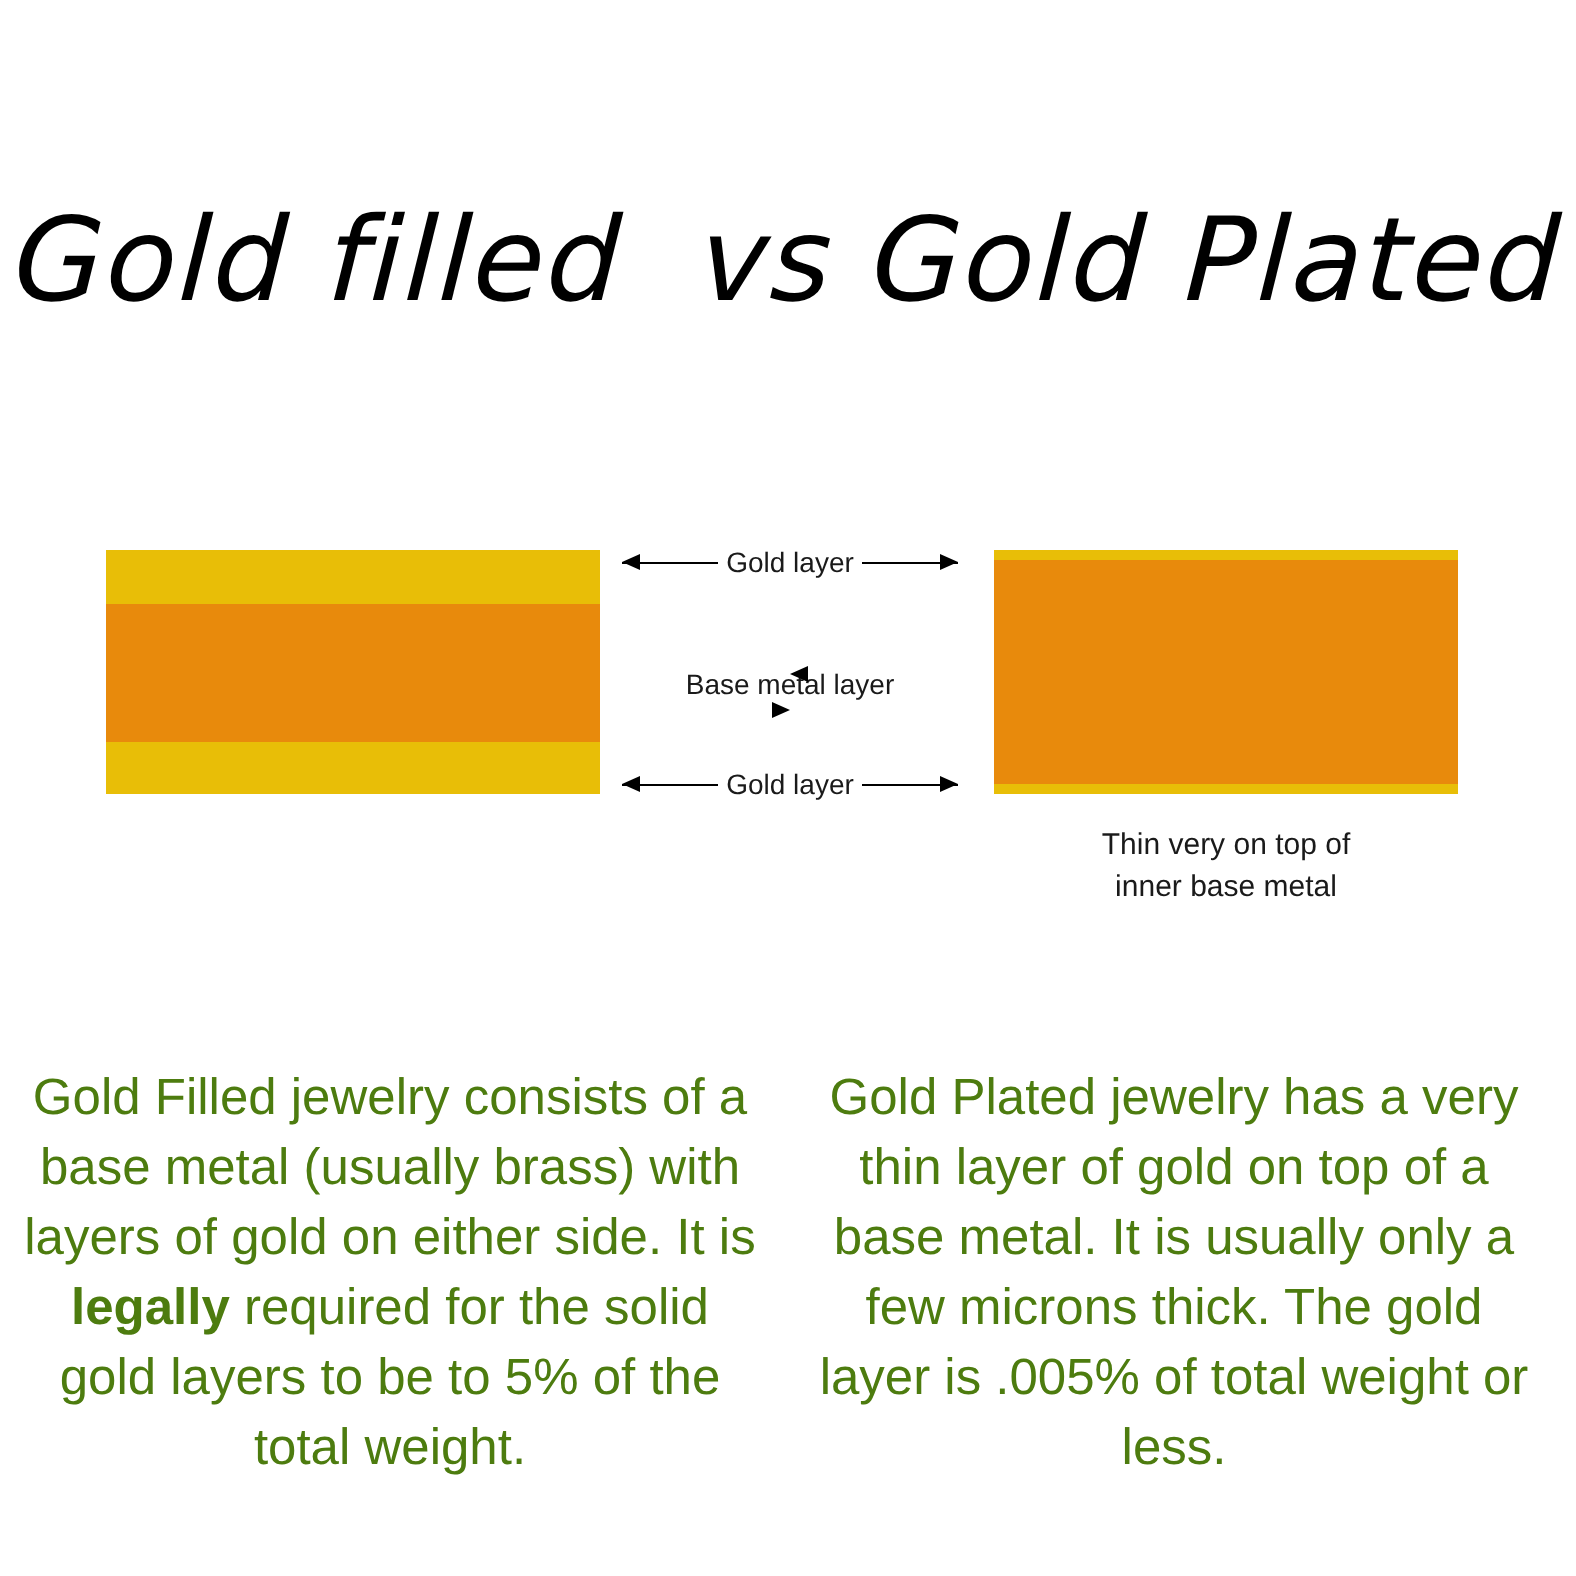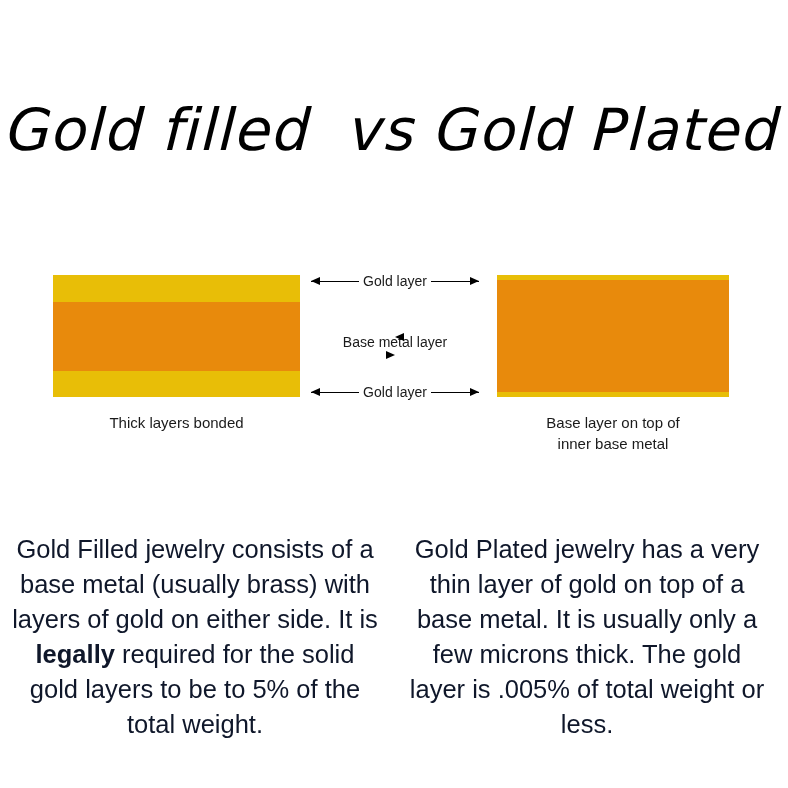--- a/index.html
+++ b/index.html
@@ -177,21 +177,21 @@
     width: 788px;
     display: flex;
   }
   .body-col {
     width: 394px;
     box-sizing: border-box;
     text-align: center;
     font-family: "Liberation Sans", sans-serif;
     font-size: 25.5px;
     line-height: 35px;
-    color: #0f172a;
+    color: #4d7c0f;
   }
   #body-left  { padding: 0 14px 0 10px; }
   #body-right { padding: 0 22px 0 14px; }
   .emphasis { font-weight: bold; }
 </style>
 </head>
 <body>
 
 <div id="title">Gold filled  vs Gold Plated</div>
 
@@ -239,25 +239,24 @@
     </span>
   </div>
 
   <div id="gold-plated-bar">
     <div id="gp-layer-top"></div>
     <div id="gp-layer-core"></div>
     <div id="gp-layer-bottom"></div>
   </div>
 
   <div class="bar-caption" id="caption-left">
-    <div>Thick layers bonded</div>
   </div>
 
   <div class="bar-caption" id="caption-right">
-    <div>Base layer on top of</div>
+    <div>Thin very on top of</div>
     <div>inner base metal</div>
   </div>
 
 </div>
 
 <div id="body-columns">
 
   <div class="body-col" id="body-left"><span>Gold Filled jewelry consists of a base metal (usually brass) with layers of gold on either side. It is </span><span class="emphasis">legally</span><span> required for the solid gold layers to be to 5% of the total weight.</span></div>
 
   <div class="body-col" id="body-right"><span>Gold Plated jewelry has a very thin layer of gold on top of a base metal. It is usually only a few microns thick. The gold layer is .005% of total weight or less.</span><span class="emphasis"></span><span></span></div>

